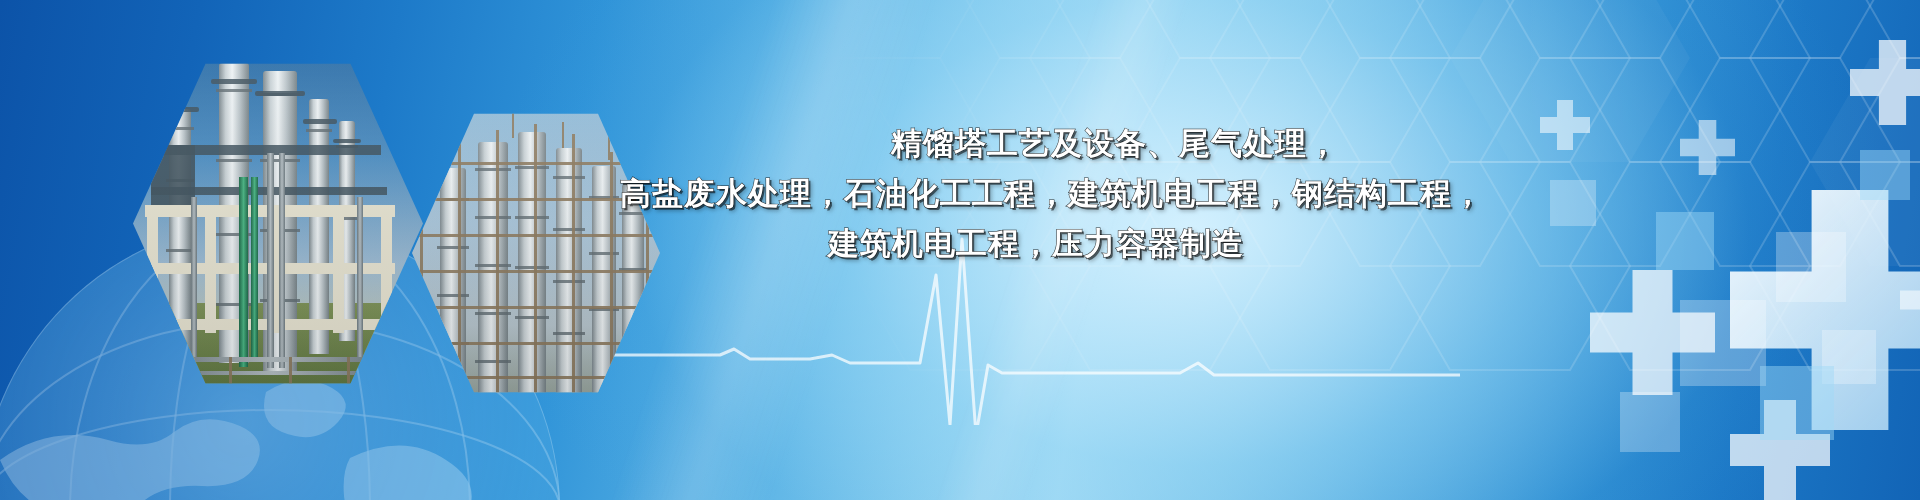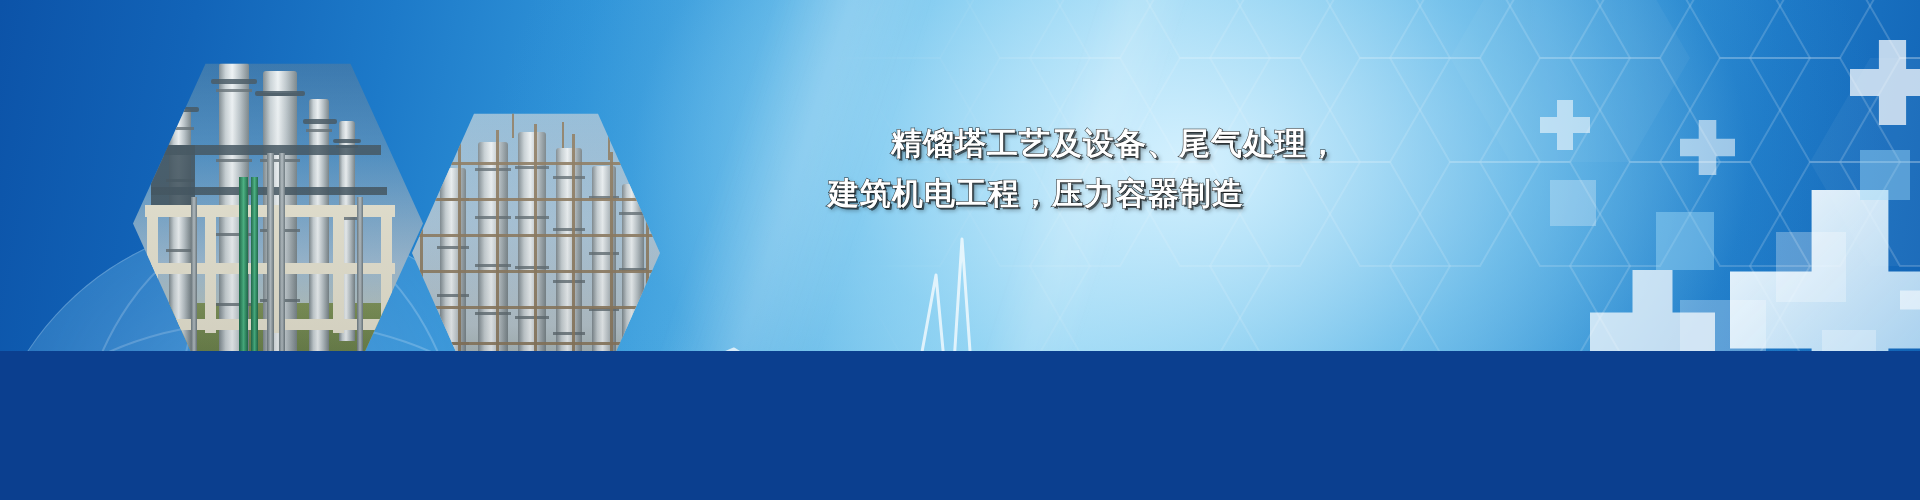--- a/index.html
+++ b/index.html
@@ -1,21 +1,21 @@
 <!DOCTYPE html>
 <html><head>
 <meta charset="utf-8">
 <style>
   * { margin:0; padding:0; box-sizing:border-box; }
   html,body { background:#0b3f8f; }
 
   #banner{
     position:relative;
     width:1920px;
-    height:351px;
+    height:500px;
     overflow:hidden;
     font-family:"DejaVu Sans","Liberation Sans",sans-serif;
     background:
       radial-gradient(ellipse 900px 620px at 62% 46%, rgba(215,242,255,0.95) 0%, rgba(150,215,246,0.55) 38%, rgba(80,175,232,0.10) 62%, rgba(0,0,0,0) 78%),
       linear-gradient(100deg,
         #0c53a8 0%,
         #1264b8 10%,
         #1d7ac9 20%,
         #2f93d8 30%,
         #55b0e4 40%,
@@ -376,16 +376,17 @@
       <div class="scaf" style="left:100px; top:4px;  width:2px; height:26px;"></div>
       <div class="scaf" style="left:150px; top:14px; width:2px; height:26px;"></div>
       <div class="scaf" style="left:196px; top:26px; width:2px; height:26px;"></div>
 
       <div style="position:absolute; inset:0; background:linear-gradient(180deg, rgba(255,255,255,.08), rgba(0,0,0,.12));"></div>
     </div>
   </div>
 
   <div class="copy">
     <span class="line l1">精馏塔工艺及设备、尾气处理，</span>
+    <span class="line l2">高盐废水处理，石油化工工程，建筑机电工程，钢结构工程，</span>
     <span class="line l3">建筑机电工程，压力容器制造</span>
   </div>
 
 </div>
 
 </body></html>

